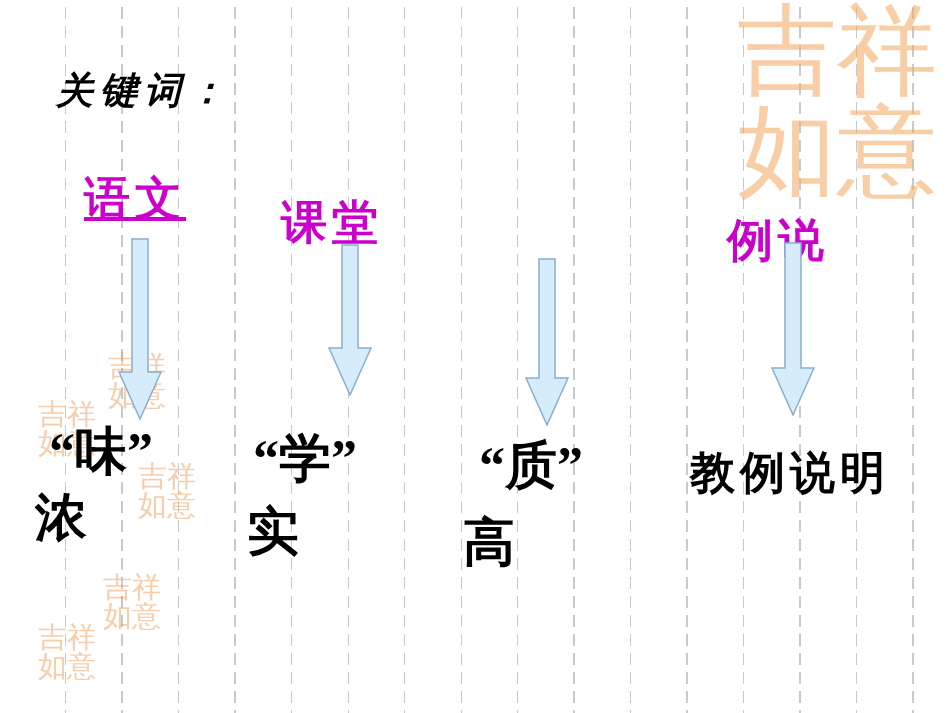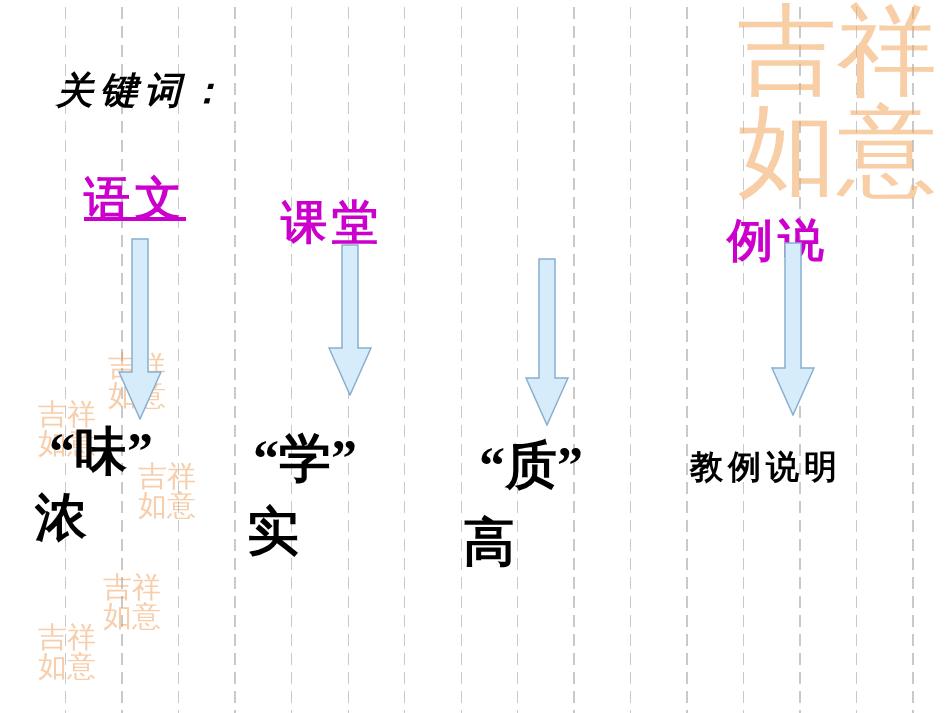--- a/index.html
+++ b/index.html
@@ -76,21 +76,21 @@
 
   #res-1 { left: 247px; top: 430px; width: 180px; height: 145px; }
   #res-1 .line1 { left: 6px;  top: 0; }
   #res-1 .line2 { left: 0;    top: 73px; }
 
   #res-2 { left: 463px; top: 437px; width: 180px; height: 150px; }
   #res-2 .line1 { left: 16px; top: 0; }
   #res-2 .line2 { left: 0;    top: 77px; }
 
   #res-3 { left: 690px; top: 449px; width: 220px; height: 70px; }
-  #res-3 .line1 { left: 0; top: 0; font-size: 33px; letter-spacing: 5px; }
+  #res-3 .line1 { left: 0; top: 0; font-size: 45px; letter-spacing: 5px; }
 </style>
 </head>
 <body>
 
 <div id="slide">
 
   <div class="stamp stamp-large" style="left:737px; top:2px;">吉祥如意</div>
   <div class="stamp stamp-small" style="left:108px; top:352px;">吉祥如意</div>
   <div class="stamp stamp-small" style="left:38px; top:400px;">吉祥如意</div>
   <div class="stamp stamp-small" style="left:138px; top:462px;">吉祥如意</div>

